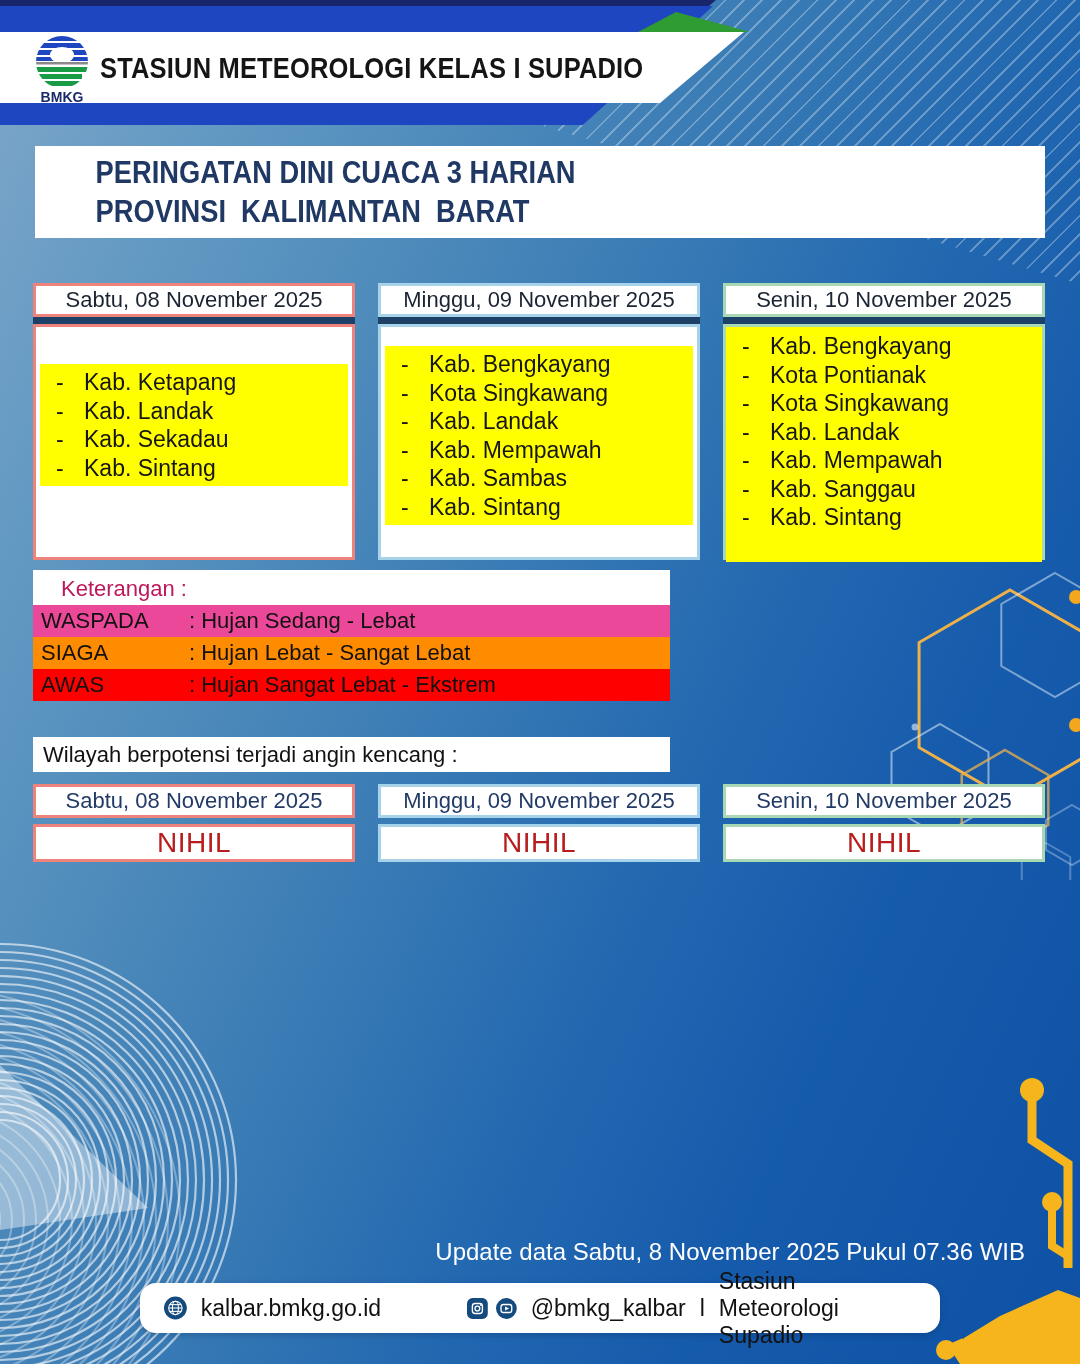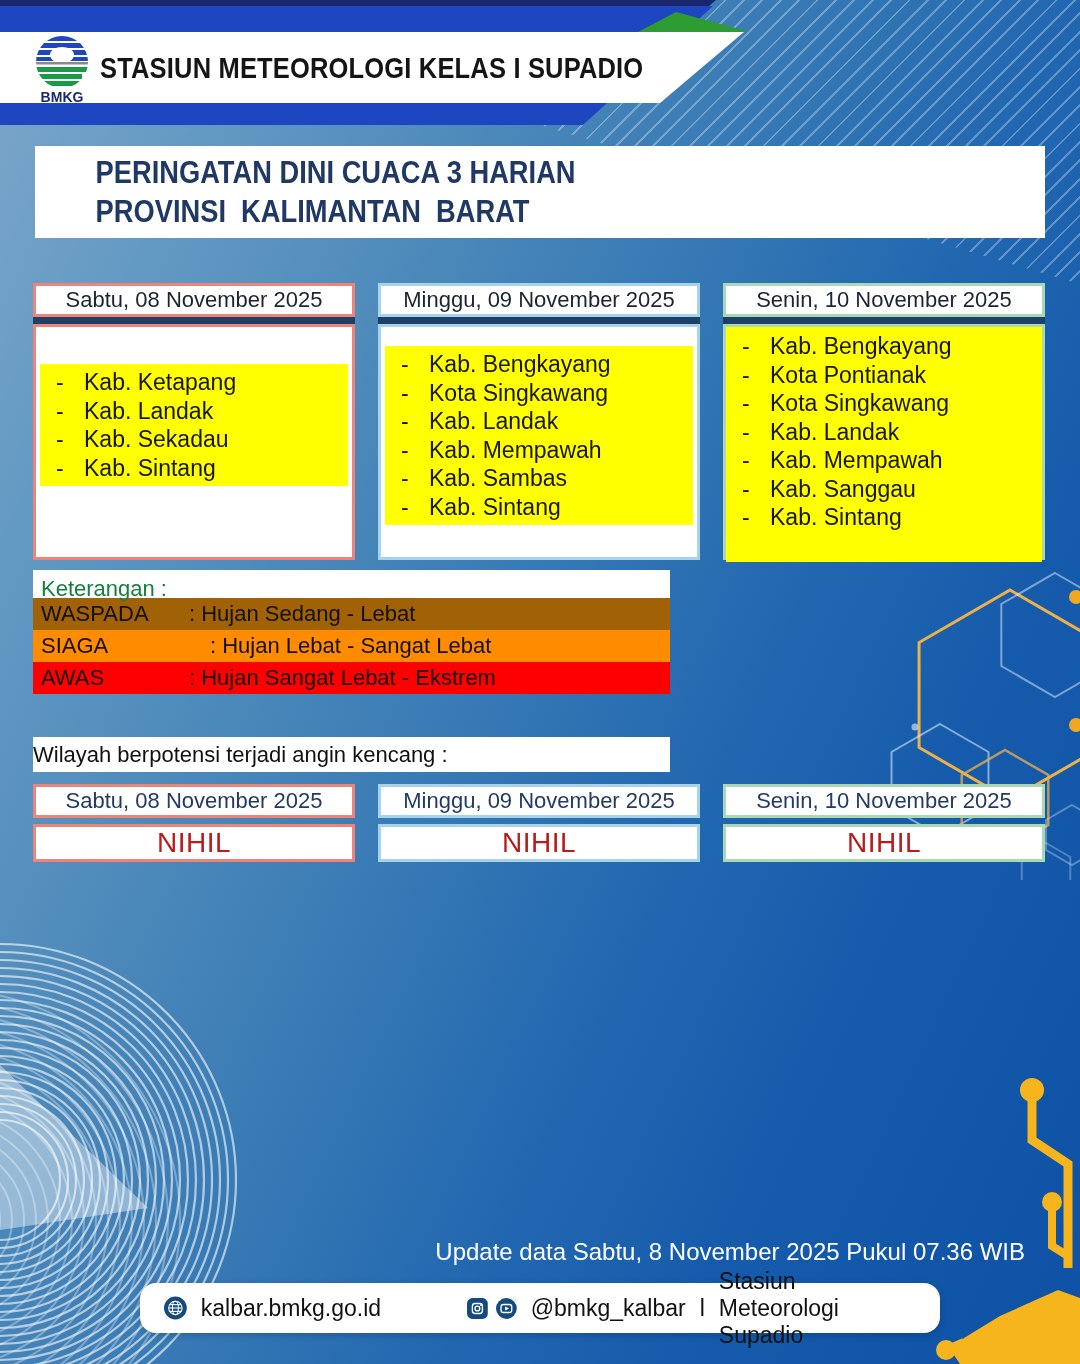--- a/index.html
+++ b/index.html
@@ -40,30 +40,30 @@
   .c3 .day-body{padding:0;}
   .regions{list-style:none;margin:0;padding:4px 0;background:#ffff00;}
   .c1 .regions{margin-top:37px;}
   .c2 .regions{margin-top:19px;}
   .c3 .regions{height:226px;padding-top:5px;}
   .regions li{position:relative;font-size:23px;line-height:28.5px;color:#161616;padding-left:44px;}
   .regions li::before{content:"-";position:absolute;left:16px;}
 
   
   .legend{left:33px;top:570px;width:637px;background:#ffffff;}
-  .legend-heading{height:28px;line-height:37px;padding-left:8px;font-size:22px;color:#15803d;}
+  .legend-heading{height:35px;line-height:37px;padding-left:28px;font-size:22px;color:#be185d;}
   .legend-row{height:32px;display:flex;align-items:center;font-size:22px;color:#111;}
   .legend-row .lab{width:148px;padding-left:8px;}
-  .row-waspada{background:#a16207;}
-  .row-siaga{background:#ff8b00;gap:21px;}
+  .row-waspada{background:#ec4899;}
+  .row-siaga{background:#ff8b00;}
   .row-awas{background:#fe0000;}
 
   
   .wind-heading{left:33px;top:737px;width:637px;height:35px;background:#ffffff;
-    line-height:36px;font-size:22px;color:#111;box-sizing:border-box;}
+    line-height:36px;padding-left:10px;font-size:22px;color:#111;box-sizing:border-box;}
   .wind-date{top:784px;width:316px;height:28px;background:#fff;border:3px solid;display:flex;align-items:center;justify-content:center;
     font-size:22px;color:#223a66;}
   .wind-nihil{top:824px;width:316px;height:32px;background:#fff;border:3px solid;display:flex;align-items:center;justify-content:center;
     font-size:28px;color:#b91c1c;letter-spacing:.5px;}
   .w1{left:33px;border-color:#ee837b;}
   .w2{left:378px;border-color:#a6d3ea;}
   .w3{left:723px;border-color:#a9d8b4;}
 
   
   .update-note{left:0;right:55px;top:1238px;text-align:right;font-size:24px;color:#ffffff;}

